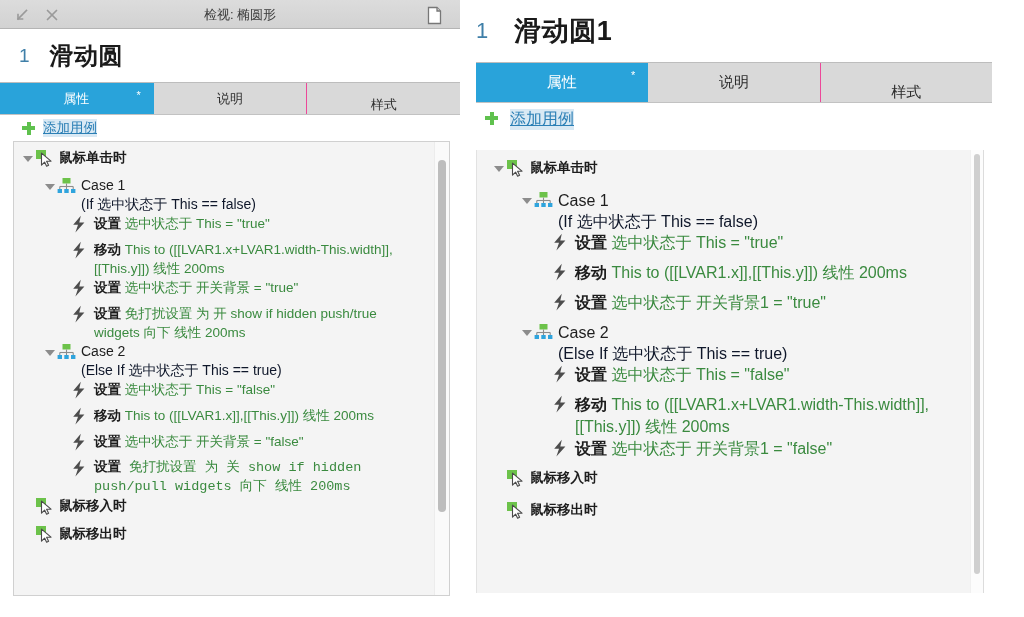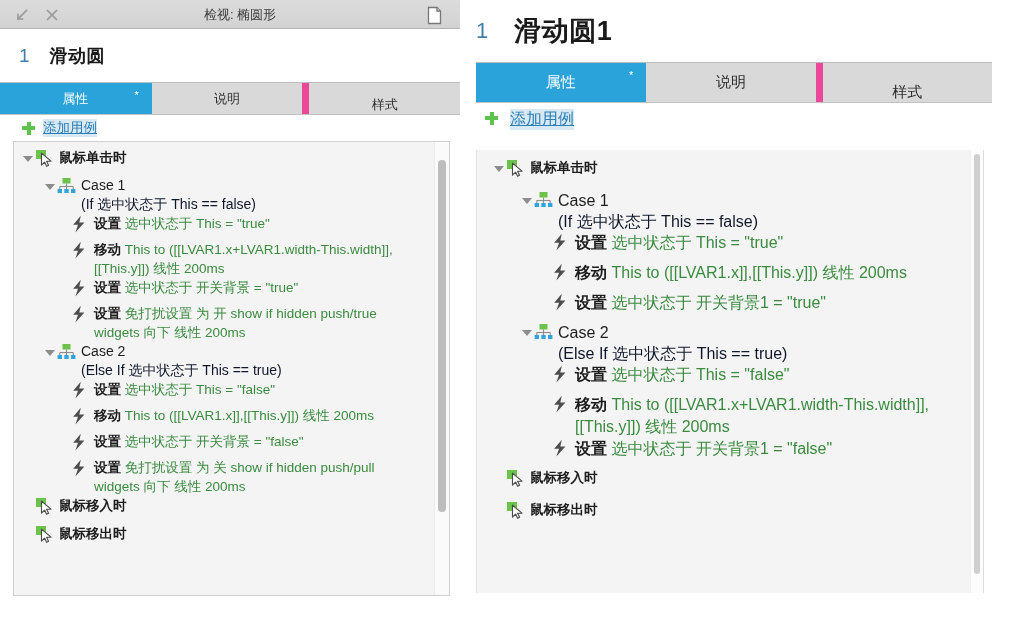--- a/index.html
+++ b/index.html
@@ -38,32 +38,32 @@
 
   .obj-header{
     height:53px;width:100%;background:#fff;box-sizing:border-box;
     display:flex;align-items:center;
   }
   .obj-index{
     font-size:19px;color:#3f7fa8;margin-left:19px;margin-right:20px;
     font-weight:400;line-height:1;
   }
   .obj-title{
-    font-size:18px;color:#1a1a1a;font-weight:700;line-height:1;
+    font-size:24px;color:#1a1a1a;font-weight:700;line-height:1;
     letter-spacing:0.5px;
   }
 
   .tabs{
     display:flex;width:100%;height:33px;box-sizing:border-box;
     background:#000000;border-top:1px solid #bdbdbd;border-bottom:1px solid #c2c2c2;
   }
   .tab{
     flex:1;position:relative;display:flex;align-items:center;justify-content:center;
     font-size:13px;color:#2d2d2d;background:#d9d9d9;
-    border-right:7px solid #ec4899;box-sizing:border-box;cursor:default;
+    border-right:1px solid #ec4899;box-sizing:border-box;cursor:default;
   }
   .tab:last-child{border-right:none;align-items:flex-end;}
   .tab.active{background:#29a3da;color:#ffffff;border-right:1px solid #29a3da;}
   .tab .star{
     position:absolute;right:12px;top:7px;font-size:11px;color:#ffffff;line-height:1;
   }
 
   .addcase-row{
     height:26px;display:flex;align-items:center;padding-left:22px;
     background:#ffffff;box-sizing:border-box;
@@ -327,21 +327,21 @@
           <div class="row" style="min-height: 26px;">
             <span class="i2" style="display:flex;align-items:flex-start;">
               <span class="ic">
                 <svg width="19" height="18" viewBox="0 0 19 18">
                   <path d="M10.8 0.8 L3.2 9.8 L8.0 9.8 L5.4 17.4 L14.4 7.4 L9.3 7.4 Z" fill="#4d4d4d"></path>
                 </svg>
               </span>
               <span class="lbl" style="padding-right: 36px;"><span class="k act-verb">设置</span> <span class="g act-text">选中状态于 开关背景 = "false"</span></span>
             </span>
           </div>
-          <div class="row" style="min-height: 26px;">
+          <div class="row" style="min-height: 26px; font-family: Liberation Mono, monospace;">
             <span class="i2" style="display:flex;align-items:flex-start;">
               <span class="ic">
                 <svg width="19" height="18" viewBox="0 0 19 18">
                   <path d="M10.8 0.8 L3.2 9.8 L8.0 9.8 L5.4 17.4 L14.4 7.4 L9.3 7.4 Z" fill="#4d4d4d"></path>
                 </svg>
               </span>
               <span class="lbl" style="padding-right: 36px;"><span class="k act-verb">设置</span> <span class="g act-text">免打扰设置 为 关 show if hidden push/pull widgets 向下 线性 200ms</span></span>
             </span>
           </div>
           <div class="row" style="min-height: 28px;">

